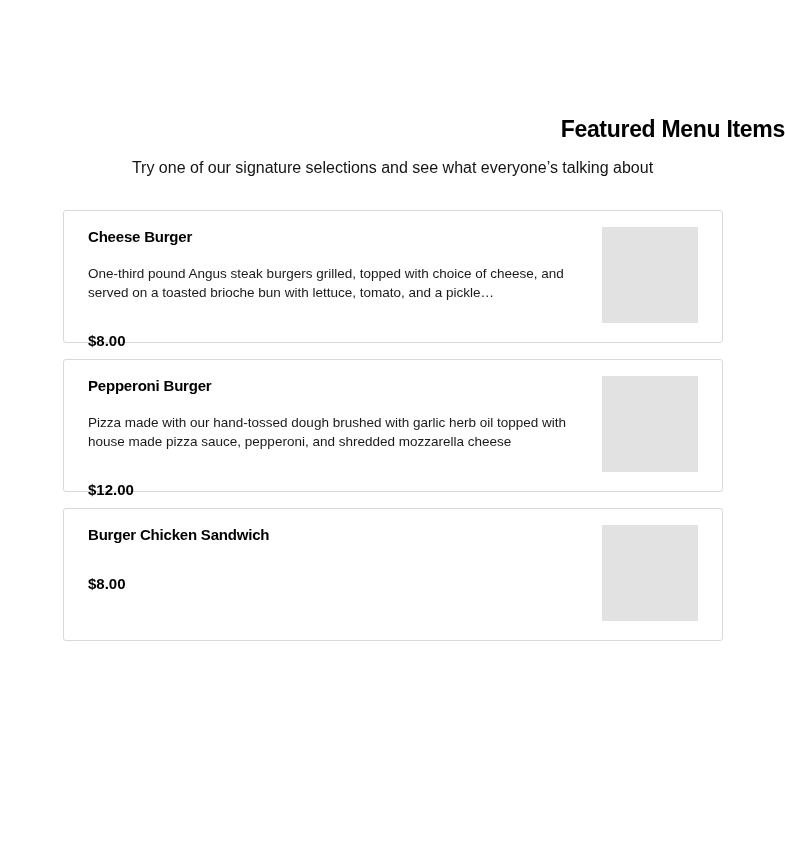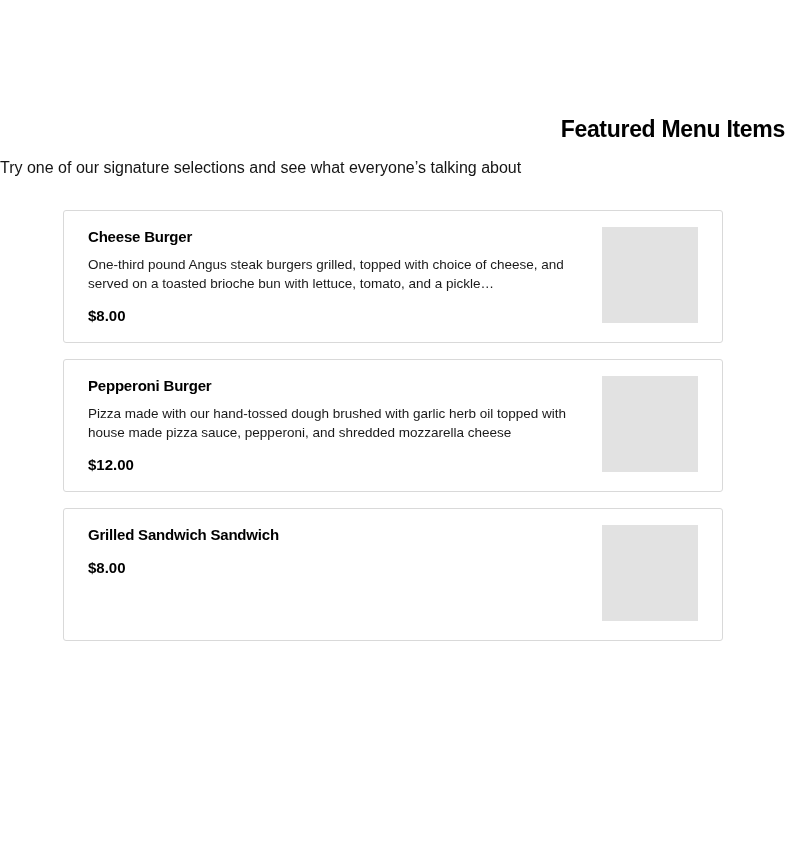--- a/index.html
+++ b/index.html
@@ -24,21 +24,21 @@
       font-size: 23px;
       font-weight: bold;
       letter-spacing: -0.3px;
       line-height: 30px;
     }
     .subtitle {
       position: absolute;
       top: 157px;
       left: 0;
       width: 785px;
-      text-align: left;
+      text-align: center;
       font-size: 16px;
       line-height: 22px;
       color: #141414;
     }
     .list {
       position: absolute;
       top: 210px;
       left: 63px;
       width: 727px;
     }
@@ -58,32 +58,32 @@
       top: 16px;
       width: 500px;
     }
     .item-name {
       font-size: 15px;
       font-weight: bold;
       line-height: 20px;
       letter-spacing: -0.2px;
     }
     .item-desc {
-      margin-top: 9px;
+      margin-top: 18px;
       font-size: 13.5px;
       line-height: 18.5px;
       color: #1a1a1a;
       height: 37px;
       overflow: hidden;
       display: -webkit-box;
       -webkit-line-clamp: 2;
       -webkit-box-orient: vertical;
     }
     .item-price {
-      margin-top: 13px;
+      margin-top: 29px;
       font-size: 15px;
       font-weight: bold;
       line-height: 20px;
     }
     .thumb {
       position: absolute;
       right: 24px;
       top: 16px;
       width: 96px;
       height: 96px;
@@ -112,21 +112,21 @@
       <div class="card-body">
         <div class="item-name">Pepperoni Burger</div>
         <div class="item-desc">Pizza made with our hand-tossed dough brushed with garlic herb oil topped with house made pizza sauce, pepperoni, and shredded mozzarella cheese</div>
         <div class="item-price">$12.00</div>
       </div>
       <div class="thumb"></div>
     </div>
 
     <div class="card">
       <div class="card-body">
-        <div class="item-name">Grilled Sandwich Sandwich</div>
+        <div class="item-name">Burger Chicken Sandwich</div>
         <div class="item-price">$8.00</div>
       </div>
       <div class="thumb"></div>
     </div>
 
 
   </div>
 </div>
 
 </body></html>

